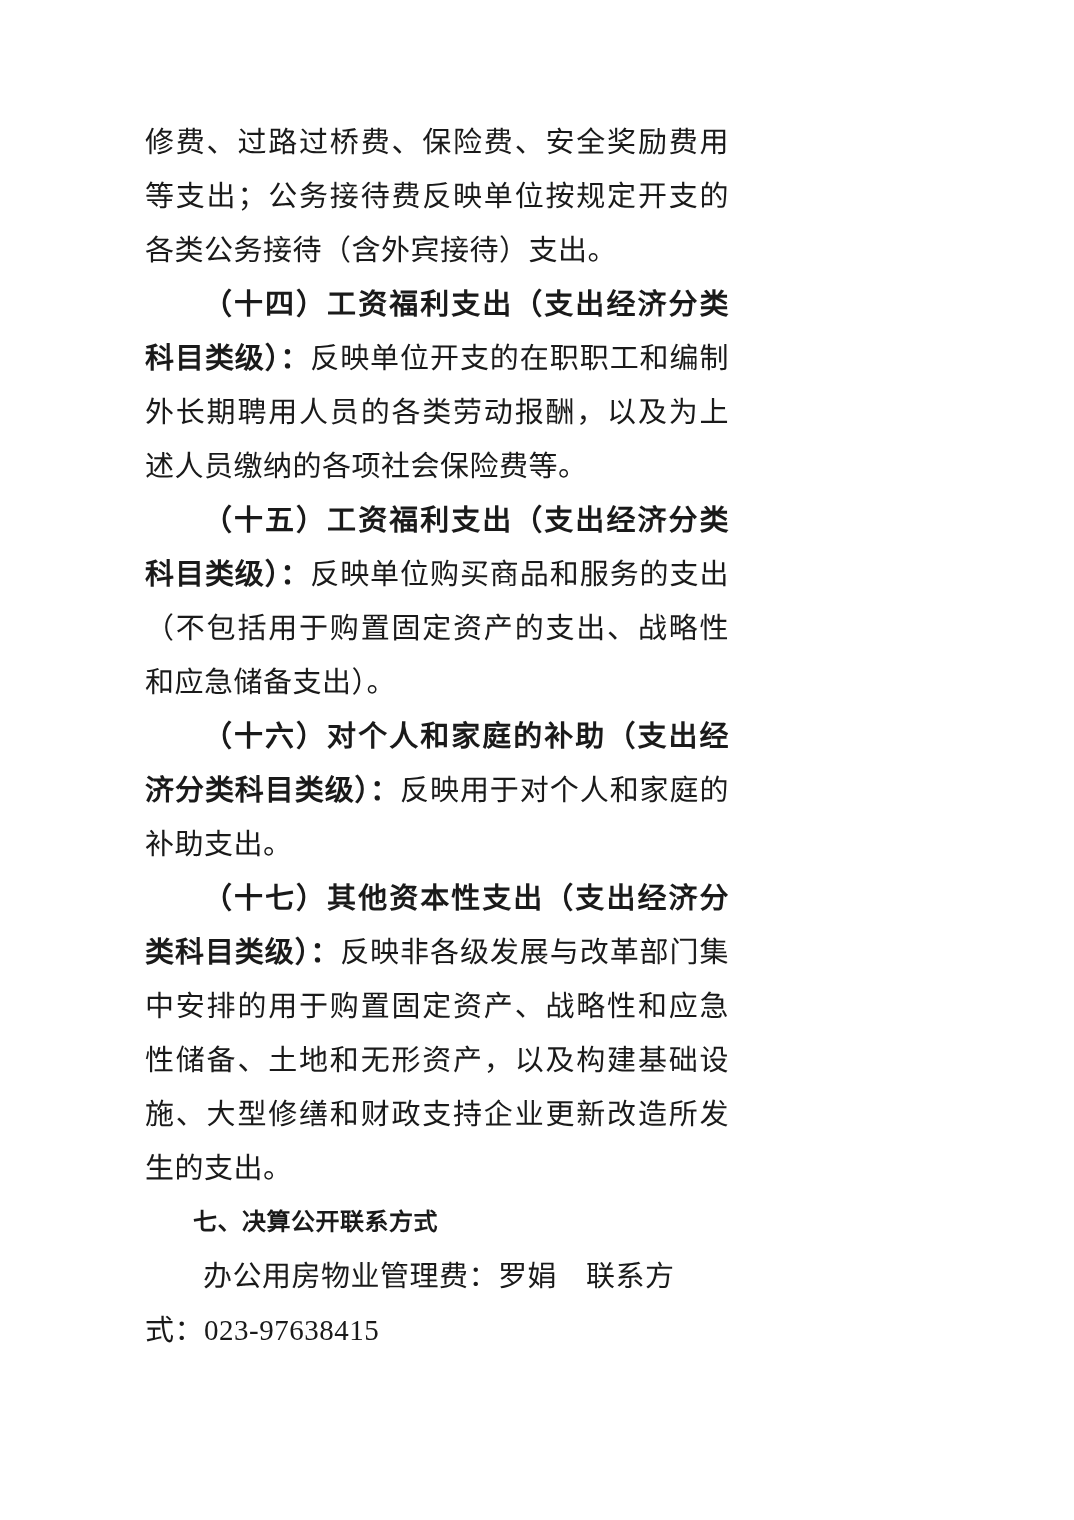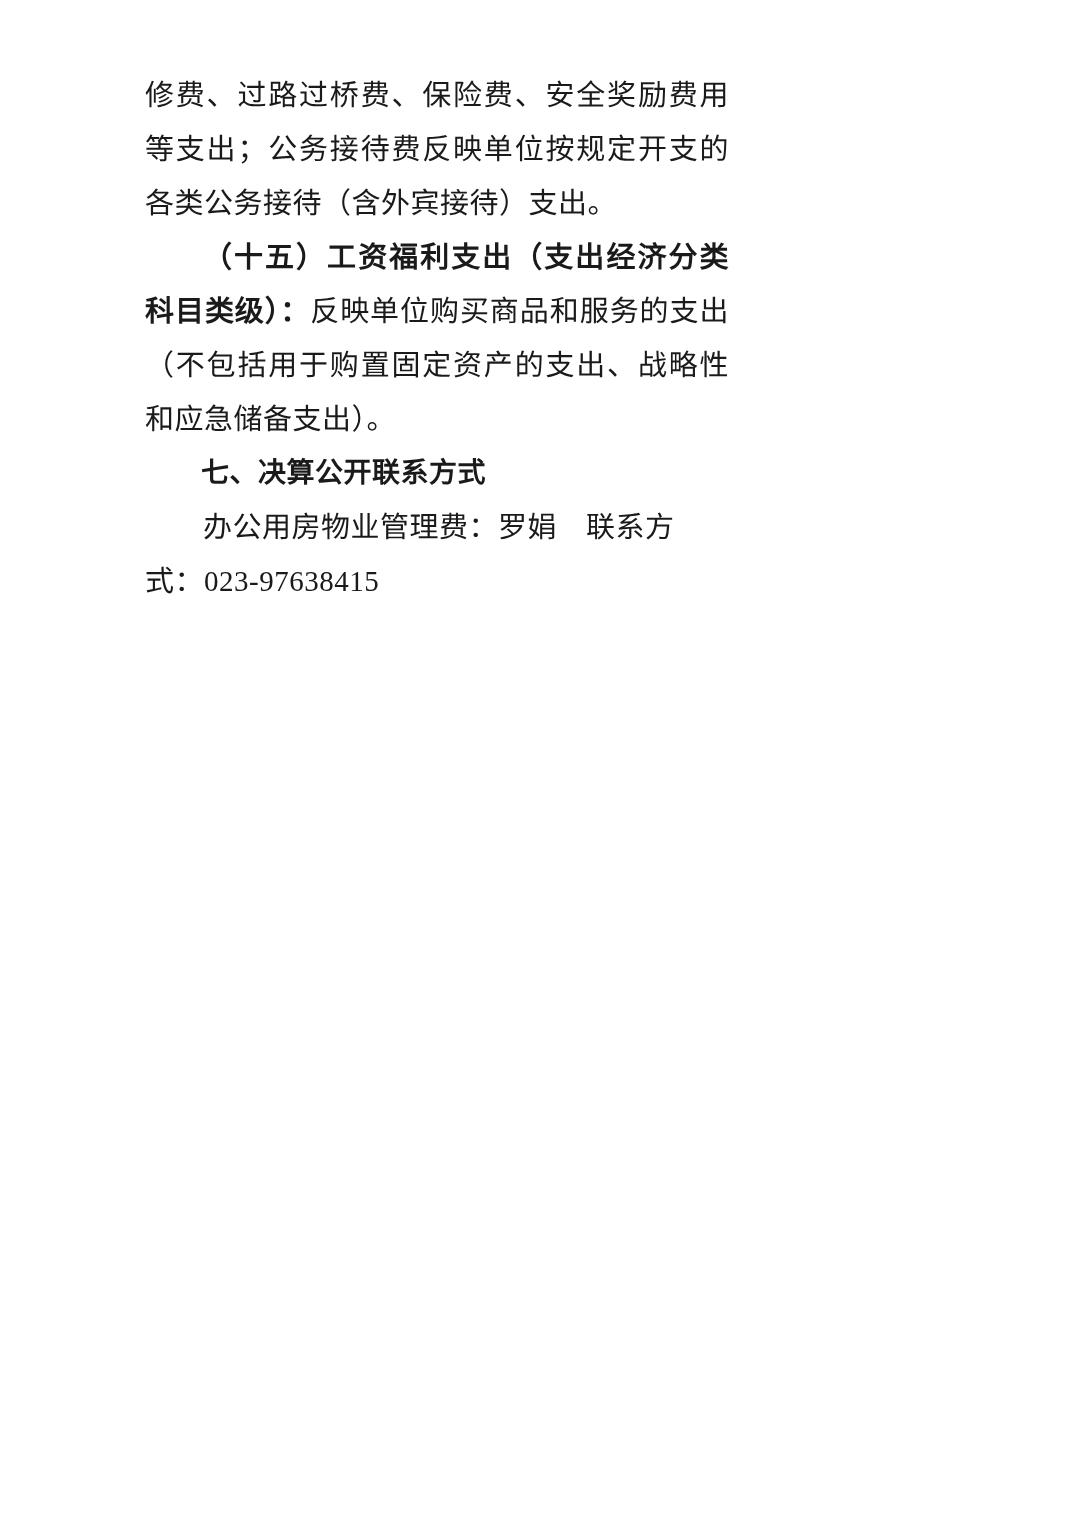--- a/index.html
+++ b/index.html
@@ -11,39 +11,39 @@
     height: 1520px;
     background: #ffffff;
     overflow: hidden;
   }
   .page {
     box-sizing: border-box;
     width: 853px;
     height: 1520px;
     background: #ffffff;
     color: #1a1a1a;
-    padding: 68px 124px 0 145px;
+    padding: 115px 124px 0 145px;
     font-family: "Liberation Serif", "DejaVu Serif", serif;
   }
   .body-par {
     margin: 0;
     font-size: 29px;
     line-height: 54px;
     text-align: justify;
     letter-spacing: 0.5px;
   }
   .body-par.indent {
     text-indent: 2em;
   }
   .lead-run {
     font-weight: bold;
   }
   .section-heading {
     margin: 0;
-    font-size: 28px;
+    font-size: 24px;
     line-height: 54px;
     font-weight: bold;
     text-indent: 2em;
     letter-spacing: 0.5px;
   }
   .contact-par {
     margin: 0;
     font-size: 29px;
     line-height: 54px;
     text-indent: 2em;
@@ -54,22 +54,25 @@
   }
 </style>
 </head>
 <body>
 
 <div class="page">
 
   <p class="body-par"><span class="body-run">修费、过路过桥费、保险费、安全奖励费用等支出；公务接待费反映单位按规定开支的各类公务接待（含外宾接待）支出。</span></p>
 
 
+  <p class="body-par indent"><strong class="lead-run">（十四）工资福利支出（支出经济分类科目类级）：</strong><span class="body-run">反映单位开支的在职职工和编制外长期聘用人员的各类劳动报酬，以及为上述人员缴纳的各项社会保险费等。</span></p>
 
   <p class="body-par indent"><strong class="lead-run">（十五）工资福利支出（支出经济分类科目类级）：</strong><span class="body-run">反映单位购买商品和服务的支出（不包括用于购置固定资产的支出、战略性和应急储备支出）。</span></p>
 
+  <p class="body-par indent"><strong class="lead-run">（十六）对个人和家庭的补助（支出经济分类科目类级）：</strong><span class="body-run">反映用于对个人和家庭的补助支出。</span></p>
 
+  <p class="body-par indent"><strong class="lead-run">（十七）其他资本性支出（支出经济分类科目类级）：</strong><span class="body-run">反映非各级发展与改革部门集中安排的用于购置固定资产、战略性和应急性储备、土地和无形资产，以及构建基础设施、大型修缮和财政支持企业更新改造所发生的支出。</span></p>
 
   <p class="section-heading"><span>七、决算公开联系方式</span></p>
 
   <p class="contact-par"><span>办公用房物业管理费：</span><span>罗娟</span><span class="contact-method-label">联系方式：</span><span>023-97638415</span></p>
 
 </div>
 
 </body></html>

